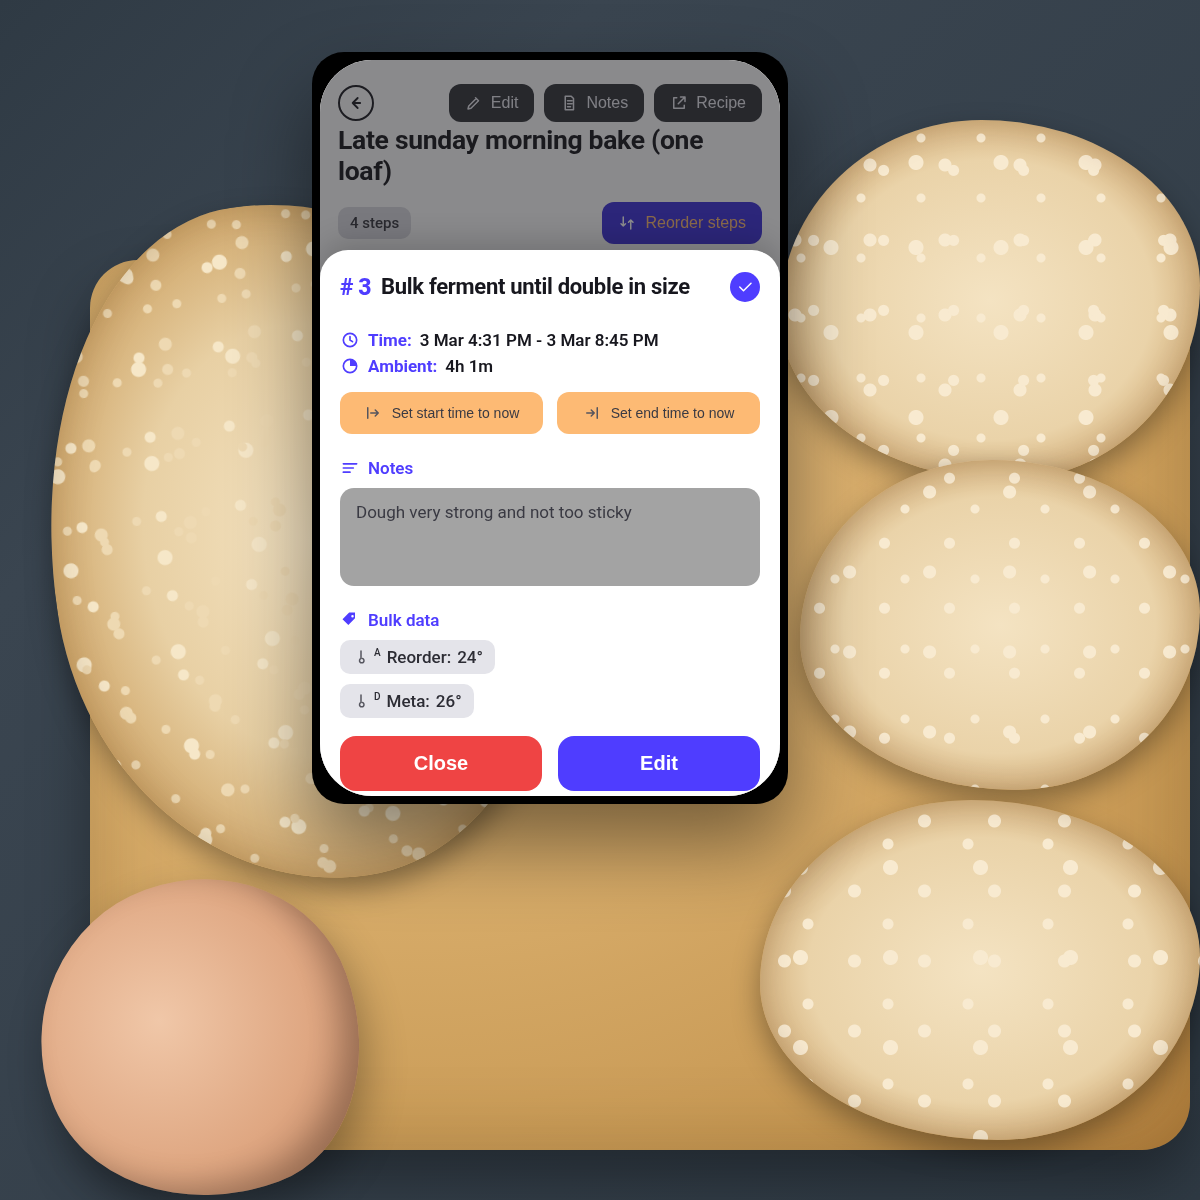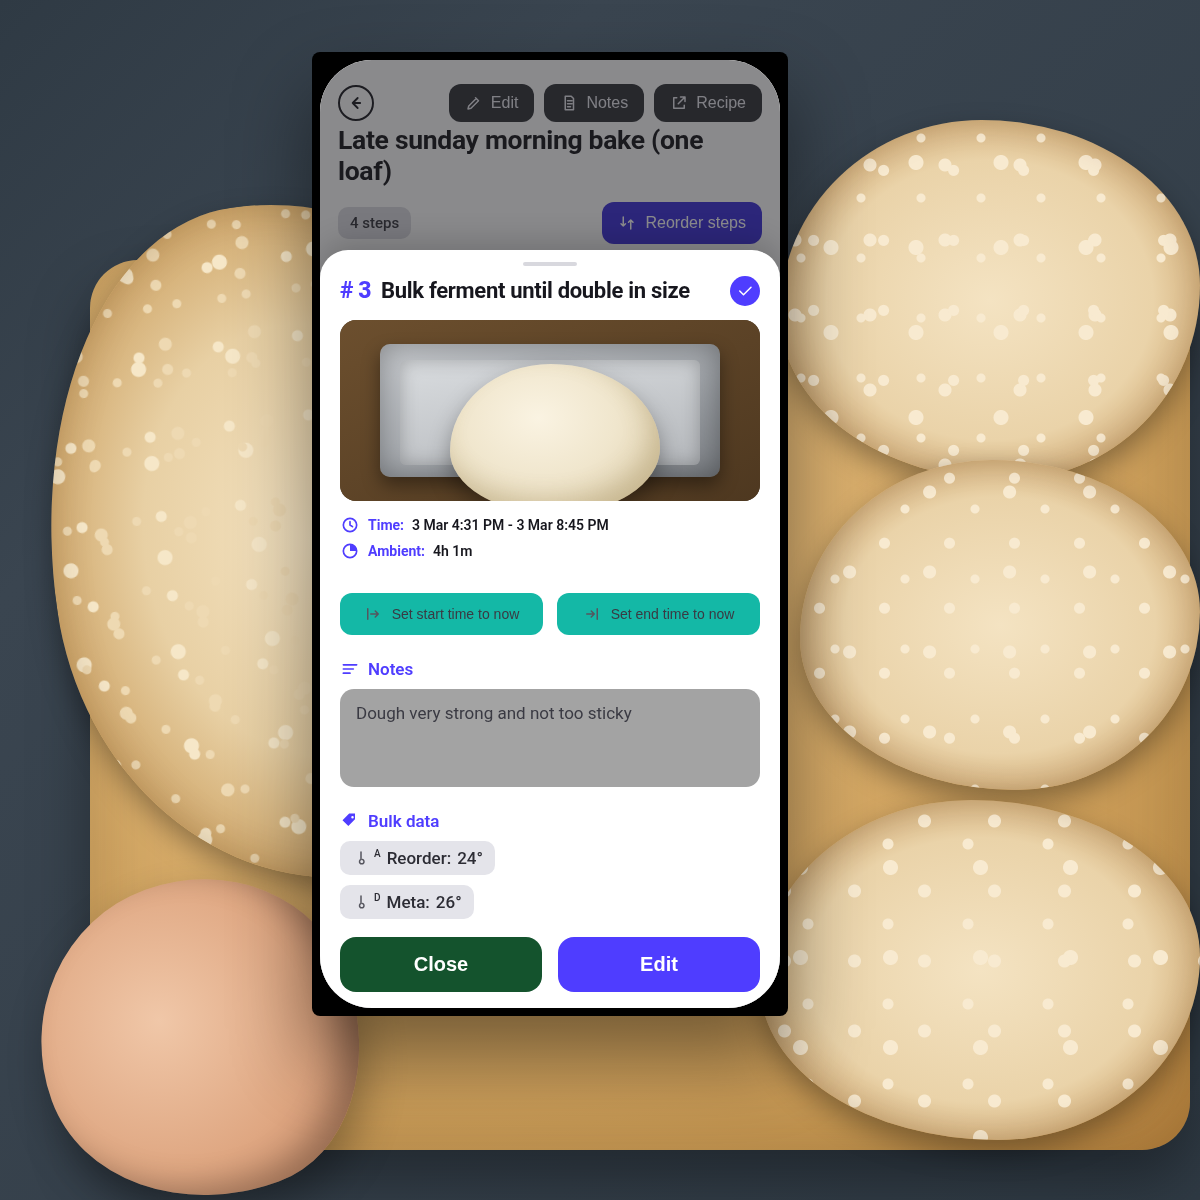--- a/index.html
+++ b/index.html
@@ -82,23 +82,23 @@
     background-size: 70px 70px, 80px 80px, 90px 90px, 100% 100%;
     border-radius: 48% 52% 46% 54% / 54% 46% 54% 46%;
     box-shadow: 0 12px 28px rgba(0,0,0,.35), inset 0 0 30px rgba(60,30,0,.18);
     position: absolute;
   }
 
   
   .phone {
     position: absolute;
     left: 312px; top: 52px;
-    width: 476px; height: 964px;
+    width: 476px; height: 752px;
     background: #000;
-    border-radius: 8px;
+    border-radius: 32px;
     padding: 8px;
     box-shadow: 0 40px 80px rgba(0,0,0,.45);
   }
   .screen {
     width: 100%; height: 100%;
     background: #fff;
     border-radius: 52px;
     overflow: hidden;
     position: relative;
   }
@@ -153,21 +153,21 @@
   .chip {
     background: #dcdce1;
     color: #35353d;
     border-radius: 10px;
     padding: 7px 12px;
     font-size: 15px; font-weight: 500;
   }
   .reorder-btn {
     display: inline-flex; align-items: center; gap: 10px;
     background: #3b2fda;
-    color: #ffffff;
+    color: #fdba74;
     border-radius: 12px;
     padding: 12px 16px;
     font-size: 16px; font-weight: 500;
     border: none;
   }
   .reorder-btn svg { width: 18px; height: 18px; }
 
   
   .sheet {
     position: absolute; left: 0; right: 0; bottom: 0;
@@ -229,37 +229,37 @@
   .photo .dough {
     position:absolute; left: 110px; top: 44px; width: 210px; height: 150px;
     background: radial-gradient(ellipse at 42% 36%, #faf3e2 0%, #f0e6cd 45%, #e4d6b5 80%, #d8c79d 100%);
     border-radius: 48% 52% 50% 50% / 58% 56% 44% 42%;
     box-shadow: inset -10px -14px 24px rgba(120,95,40,.25), 0 10px 22px rgba(0,0,0,.35);
   }
 
   .meta-lines { margin-top: 14px; }
   .meta-line {
     display: flex; align-items: center; gap: 8px;
-    font-size: 14px; color: #17171e; font-weight: 500;
+    font-size: 17px; color: #17171e; font-weight: 500;
     margin-bottom: 6px;
   }
   .meta-line .lab { color: #4f3dff; font-weight: 700; }
   .meta-line svg { width: 20px; height: 20px; flex: 0 0 auto; }
   .meta-line .val { font-weight: 600; }
 
   .btn-row {
     display: flex; gap: 14px; margin-top: 10px;
   }
   .secondary-btn {
     flex: 1;
-    background: #14b8a6;
+    background: #fdba74;
     border: none; border-radius: 12px;
     padding: 12px 8px;
     display: inline-flex; align-items: center; justify-content: center; gap: 10px;
-    color: #3a3a43; font-size: 14px; font-weight: 500; margin-top: 16px;
+    color: #3a3a43; font-size: 14px; font-weight: 500;
   }
   .secondary-btn svg { width: 18px; height: 18px; }
 
   .section-label {
     display: flex; align-items: center; gap: 8px;
     color: #4f3dff; font-weight: 600; font-size: 17px;
     margin-top: 24px;
   }
   .section-label svg { width: 20px; height: 20px; }
 
@@ -284,21 +284,21 @@
   .meta-chip .sup { font-size: 10px; position: relative; top: -5px; margin-left: -2px; }
 
   .footer-btns {
     display: flex; gap: 16px; margin-top: 18px;
   }
   .big-btn {
     flex: 1; border: none; border-radius: 16px;
     padding: 16px 0;
     font-size: 20px; font-weight: 600;
   }
-  .big-btn.close { background: #14532d; color: #fff; }
+  .big-btn.close { background: #ef4444; color: #fff; }
   .big-btn.edit  { background: #4f3dff; color: #fff; }
 
   
   .stroke-white { stroke:#fff; fill:none; stroke-width:2; stroke-linecap:round; stroke-linejoin:round; }
   .stroke-light { stroke:#e9e9ef; fill:none; stroke-width:2; stroke-linecap:round; stroke-linejoin:round; }
   .stroke-dark  { stroke:#1b1b21; fill:none; stroke-width:2.2; stroke-linecap:round; stroke-linejoin:round; }
   .stroke-mid   { stroke:#55555e; fill:none; stroke-width:2; stroke-linecap:round; stroke-linejoin:round; }
   .stroke-accent{ stroke:#4f3dff; fill:none; stroke-width:2; stroke-linecap:round; stroke-linejoin:round; }
 </style>
 </head>

